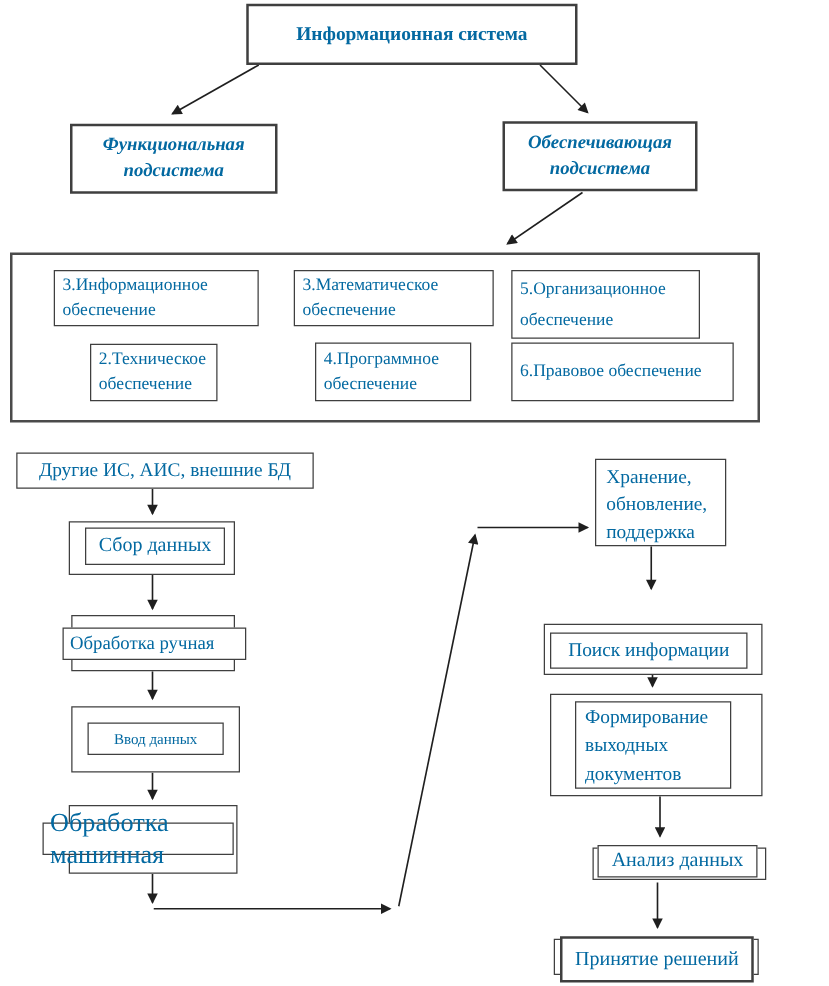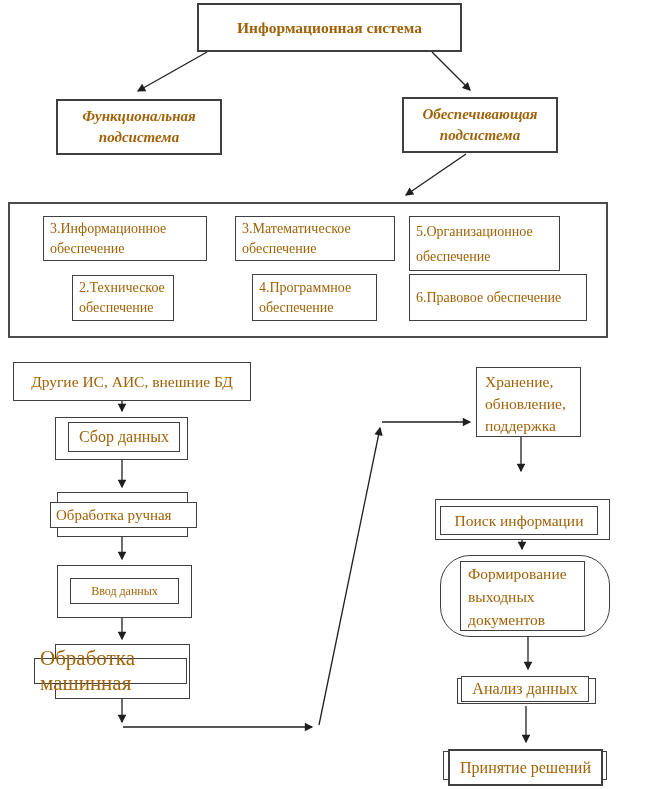--- a/index.html
+++ b/index.html
@@ -1,19 +1,19 @@
 <!DOCTYPE html>
 <html><head>
 <meta charset="utf-8">
 <style>
   html,body{margin:0;padding:0;background:#ffffff;}
   #canvas{
     position:relative;width:663px;height:789px;background:#ffffff;
     font-family:"Liberation Serif","DejaVu Serif",serif;
-    color:#a16207;overflow:hidden;
+    color:#0369a1;overflow:hidden;
   }
   .abs{position:absolute;box-sizing:border-box;}
   .box{border:1.5px solid #3f3f3f;background:#ffffff;display:flex;align-items:center;justify-content:center;text-align:center;}
   .box.thick{border-width:2px;}
   .bold{font-weight:bold;}
   .left-text{justify-content:flex-start;text-align:left;}
   .twolines{flex-direction:column;justify-content:space-evenly;font-style:italic;}
   .container-frame{border:2px solid #4a4a4a;background:#ffffff;}
   .cell{border:1.5px solid #3f3f3f;background:#ffffff;font-size:14px;line-height:20px;padding:2px 6px;display:flex;align-items:center;}
   .cell .inner{width:100%;text-align:left;}
@@ -85,21 +85,21 @@
   <div class="abs cell" style="left:252px;top:274px;width:125px;height:47px;">
     <span class="inner">4.Программное обеспечение</span>
   </div>
   <div class="abs cell" style="left:409px;top:216px;width:151px;height:55px;line-height:25px;">
     <span class="inner">5.Организационное обеспечение</span>
   </div>
   <div class="abs cell" style="left:409px;top:274px;width:178px;height:47px;">
     <span class="inner">6.Правовое обеспечение</span>
   </div>
 
-  <div class="abs box" style="left:13px;top:362px;width:238px;height:39px;font-size:15.5px;">
+  <div class="abs box" style="left:13px;top:362px;width:238px;height:29px;font-size:15.5px;">
     <span>Другие ИС, АИС, внешние БД</span>
   </div>
 
   <div class="abs dframe" style="left:55px;top:417px;width:133px;height:43px;">
     <div class="in" style="left:12px;top:4px;width:112px;height:30px;font-size:16px;">
       <span>Сбор данных</span>
     </div>
   </div>
 
   <div class="abs cross" style="left:50px;top:492px;width:147px;height:45px;">
@@ -125,27 +125,27 @@
   <div class="abs box left-text" style="left:476px;top:367px;width:105px;height:70px;font-size:15.5px;line-height:22px;padding-left:8px;align-items:flex-start;padding-top:3px;">
     <span>Хранение, обновление, поддержка</span>
   </div>
 
   <div class="abs dframe" style="left:435px;top:499px;width:175px;height:41px;">
     <div class="in" style="left:4px;top:6px;width:158px;height:29px;font-size:15.5px;">
       <span>Поиск информации</span>
     </div>
   </div>
 
-  <div class="abs dframe" style="left:440px;top:555px;width:170px;height:82px;border-radius:30px;">
+  <div class="abs dframe" style="left:440px;top:555px;width:170px;height:82px;">
     <div class="in" style="left:19px;top:5px;width:125px;height:70px;font-size:15.5px;line-height:23px;justify-content:flex-start;text-align:left;padding-left:7px;">
       <span>Формирование выходных документов</span>
     </div>
   </div>
 
-  <div class="abs offset" style="left:457px;top:676px;width:139px;height:28px;">
+  <div class="abs offset" style="left:474px;top:676px;width:139px;height:28px;">
     <div class="back" style="left:0;top:2px;width:139px;height:26px;"></div>
     <div class="front" style="left:4px;top:0;width:128px;height:26px;font-size:16px;">
       <span>Анализ данных</span>
     </div>
   </div>
 
   <div class="abs offset" style="left:443px;top:749px;width:164px;height:31px;">
     <div class="back" style="left:0;top:2px;width:164px;height:29px;"></div>
     <div class="front" style="left:5px;top:0;width:155px;height:37px;font-size:16px;border-width:2px;">
       <span>Принятие решений</span>

